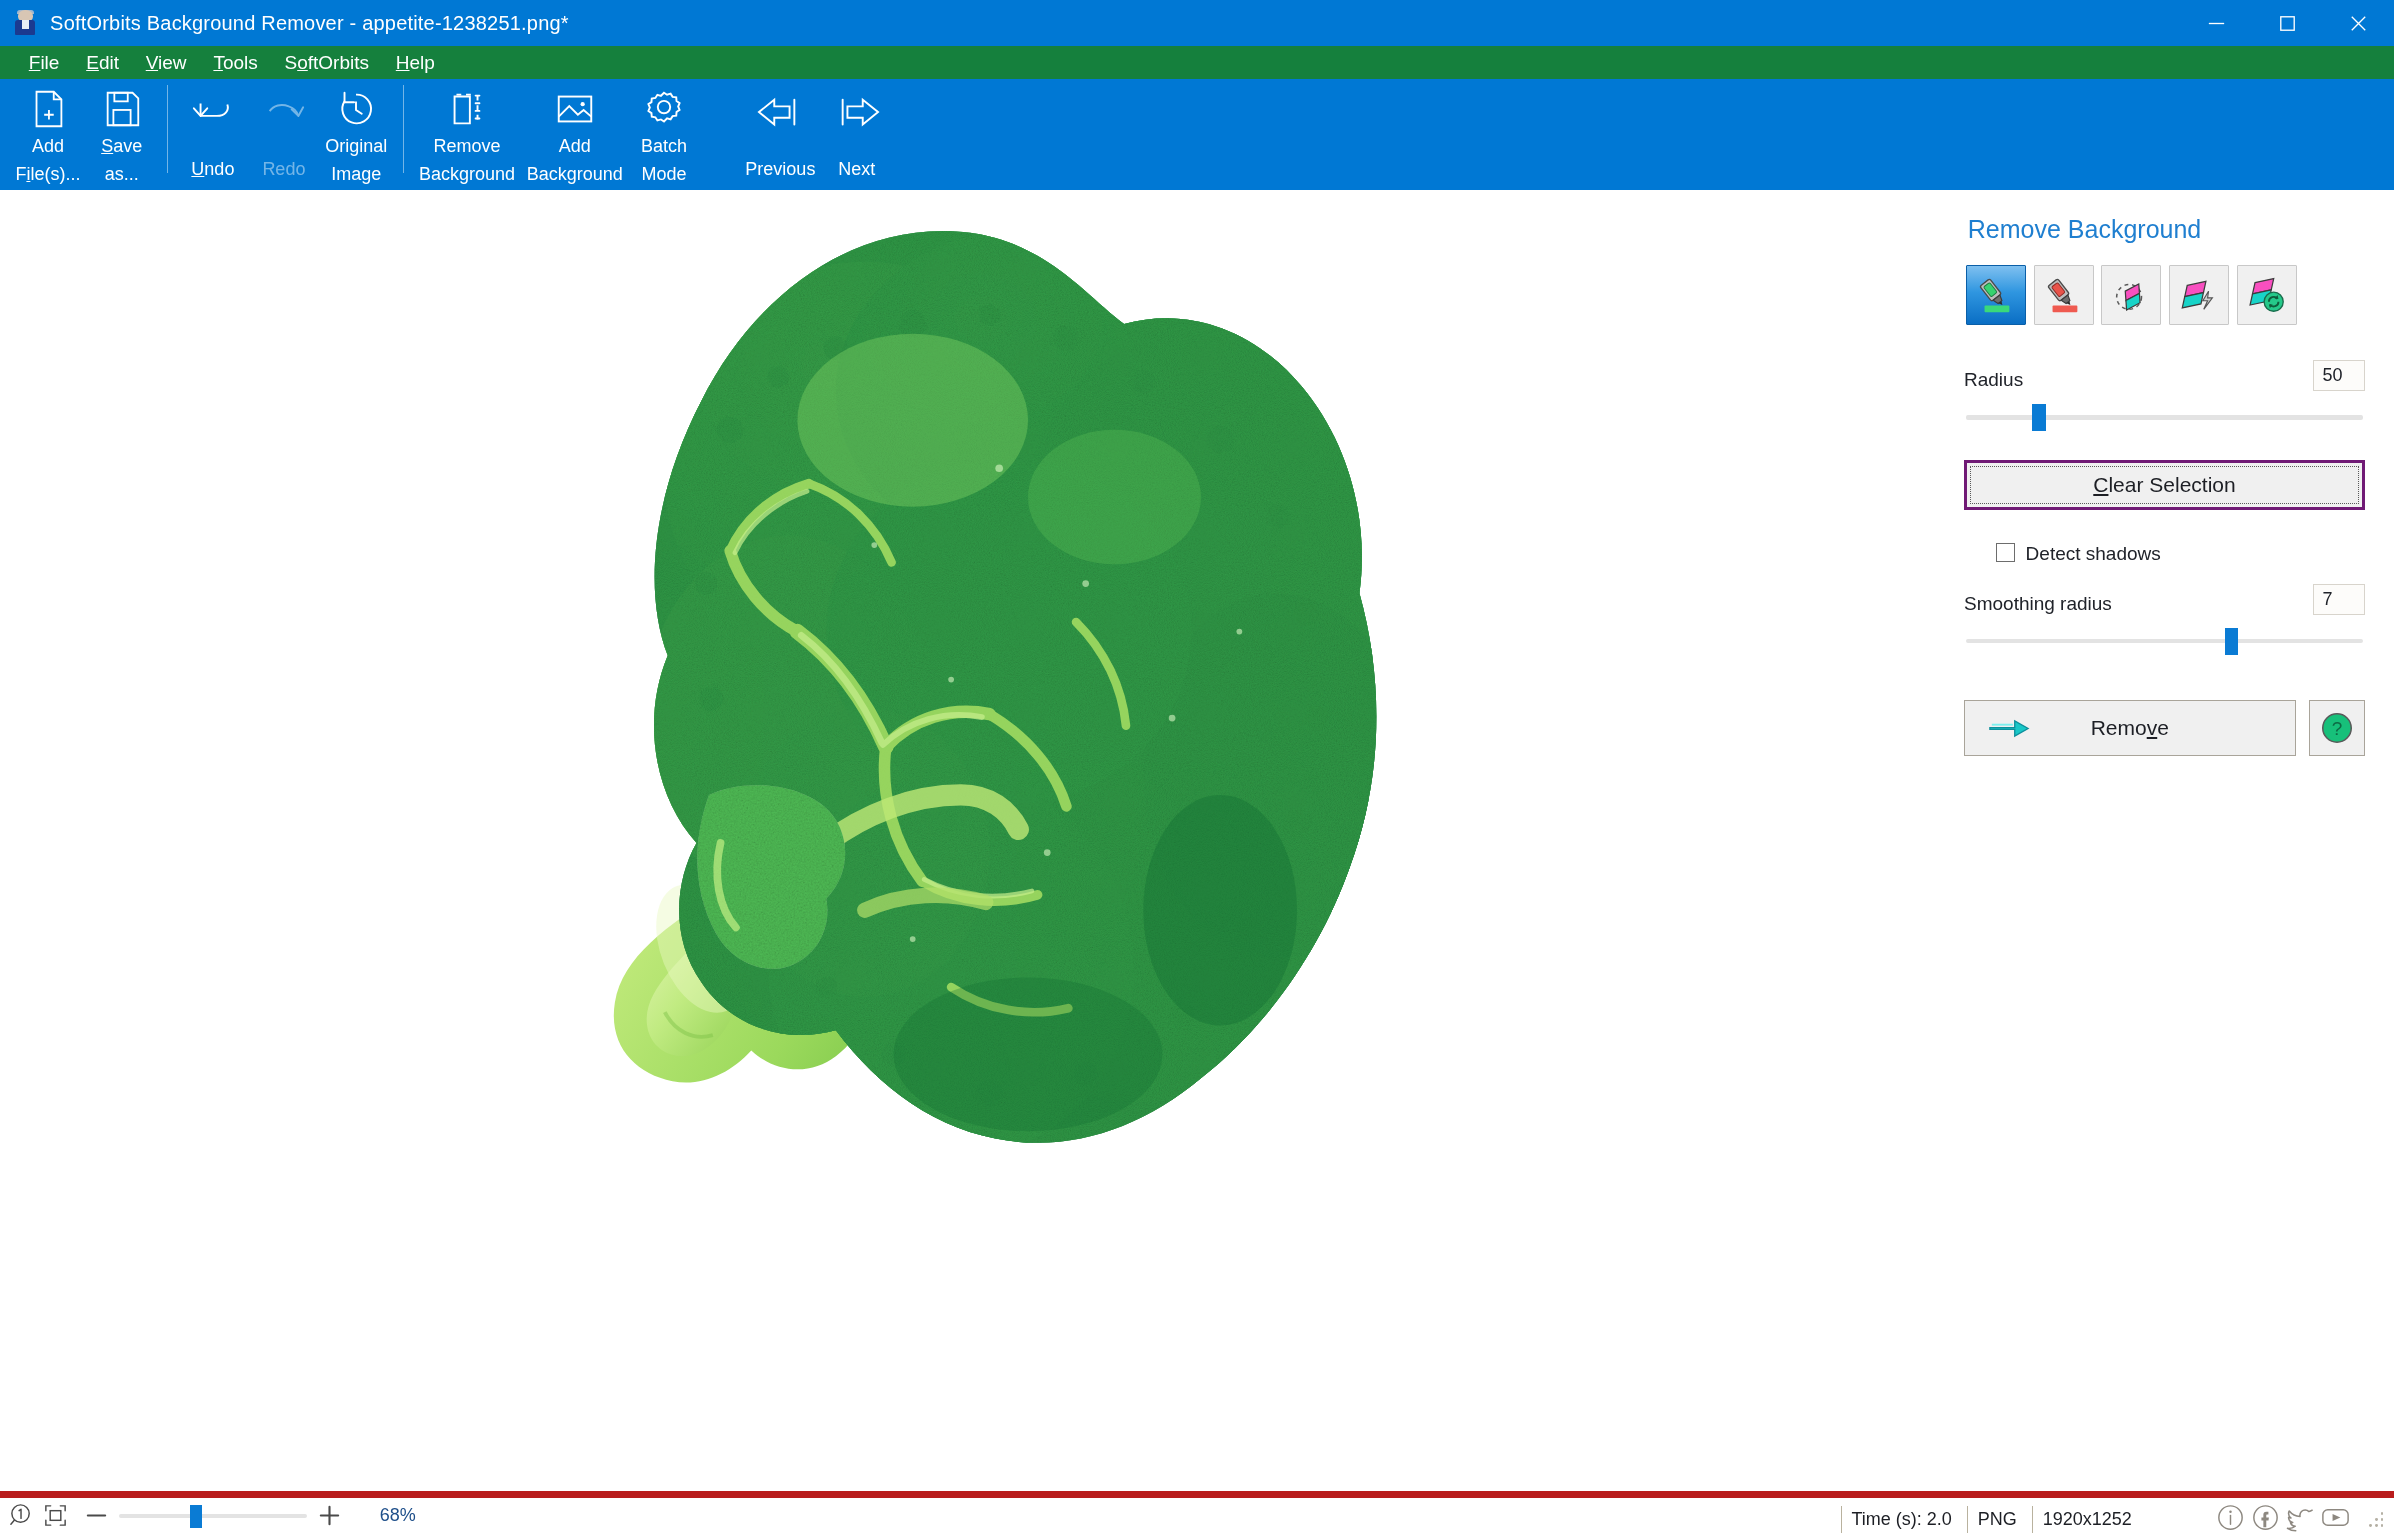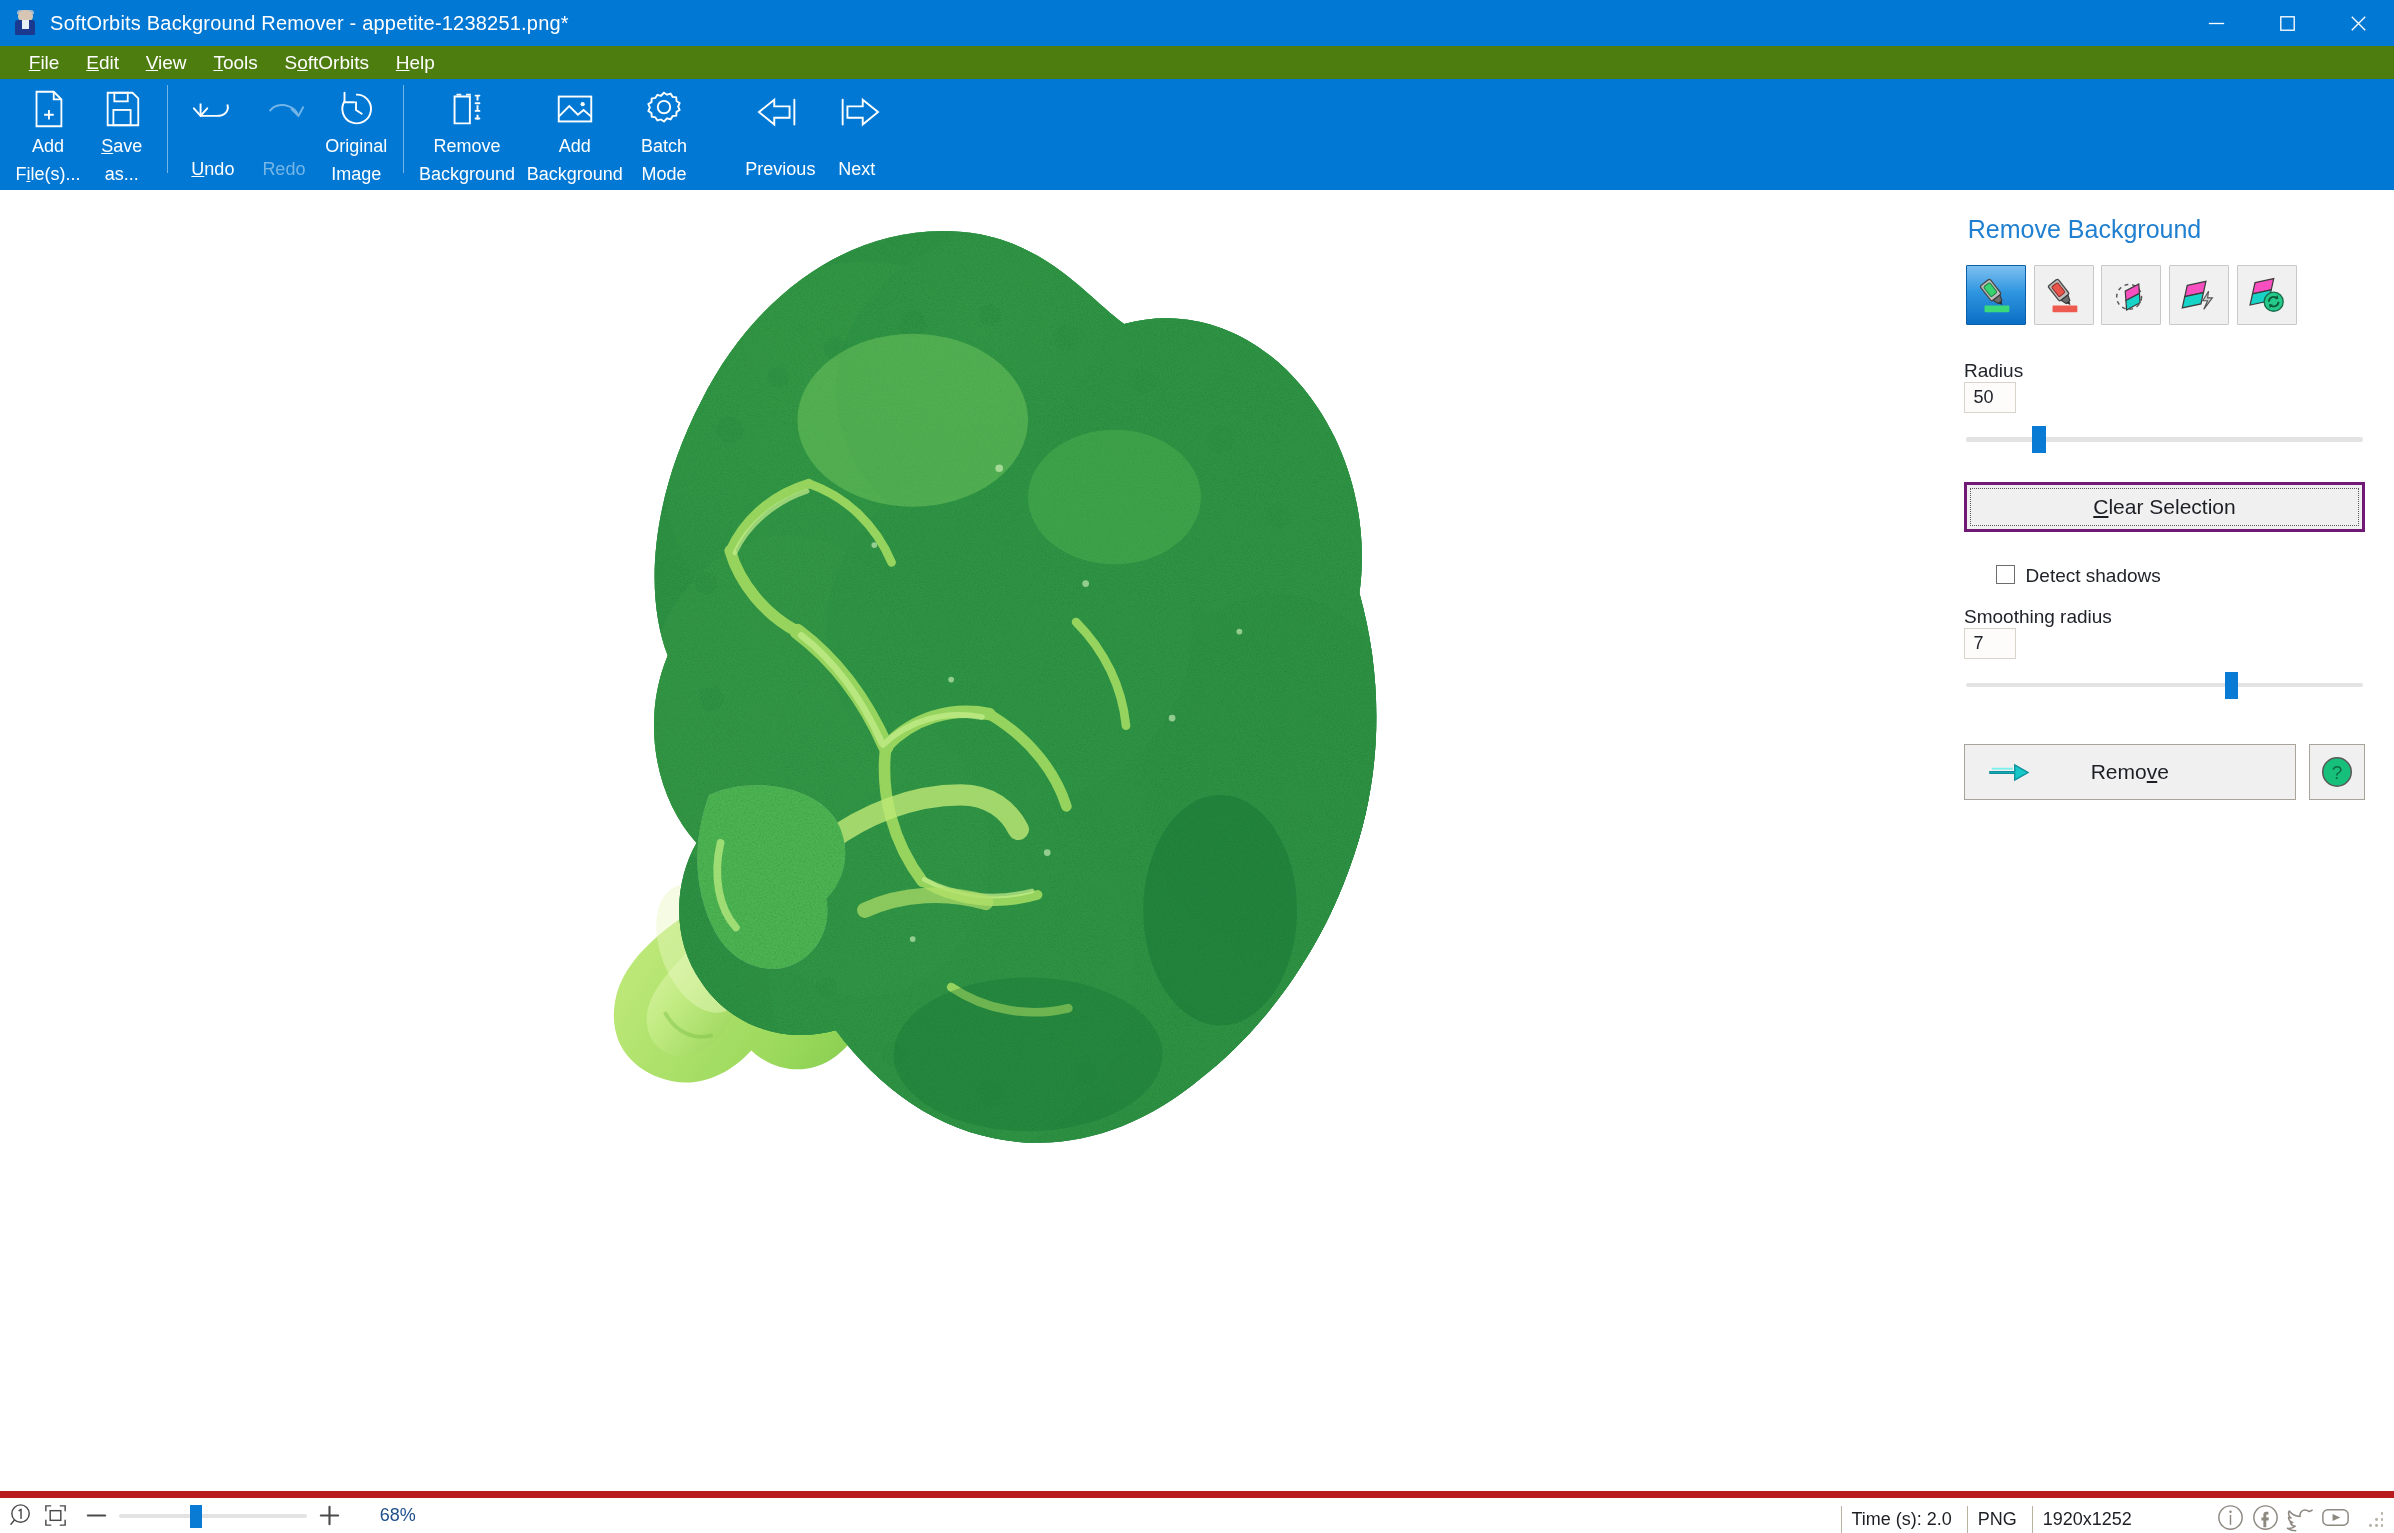--- a/index.html
+++ b/index.html
@@ -63,21 +63,21 @@
   }
   .win-btn {
     width: 71px; height: 46px;
     display: flex; align-items: center; justify-content: center;
   }
   .win-btn svg { display: block; }
 
   
   .menubar {
     height: 33px;
-    background: #4d7c0f;
+    background: #15803d;
     display: flex; align-items: center;
     padding-left: 15.4px;
     flex: 0 0 33px;
   }
   .menu-item {
     color: #ffffff;
     font-size: 19px;
     padding: 1.9px 13.4px;
     white-space: nowrap;
   }
@@ -171,23 +171,22 @@
     display: flex; align-items: center; justify-content: center;
     border-radius: 1px;
   }
   .tool-btn.active {
     background: linear-gradient(180deg, #7fc0f0 0%, #2f96e0 45%, #0a6ec4 100%);
     border: 1px solid #0a5fa8;
   }
   .tool-btn svg { display: block; }
 
   .field-row {
-    display: flex; align-items: flex-start; justify-content: space-between;
+    display: flex; align-items: flex-end; justify-content: space-between;
     margin-bottom: 7.7px;
-    flex-direction: column;
   }
   .field-label { font-size: 19px; color: #20232a; }
   .field-box {
     width: 52px; height: 31px;
     border: 1px solid #d8d4cc;
     background: #fdfcfa;
     font-size: 18px; color: #20232a;
     display: flex; align-items: center;
     padding-left: 8.6px;
   }

